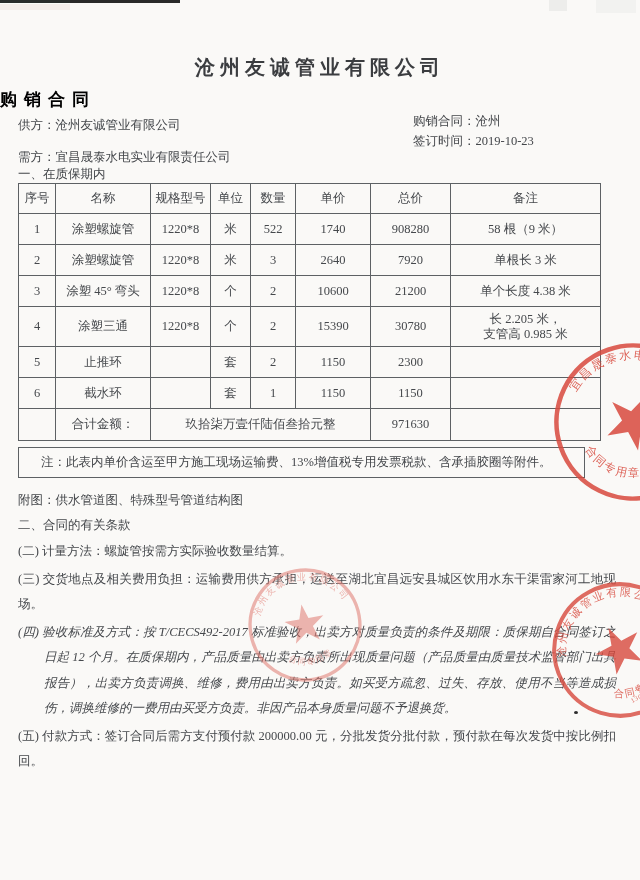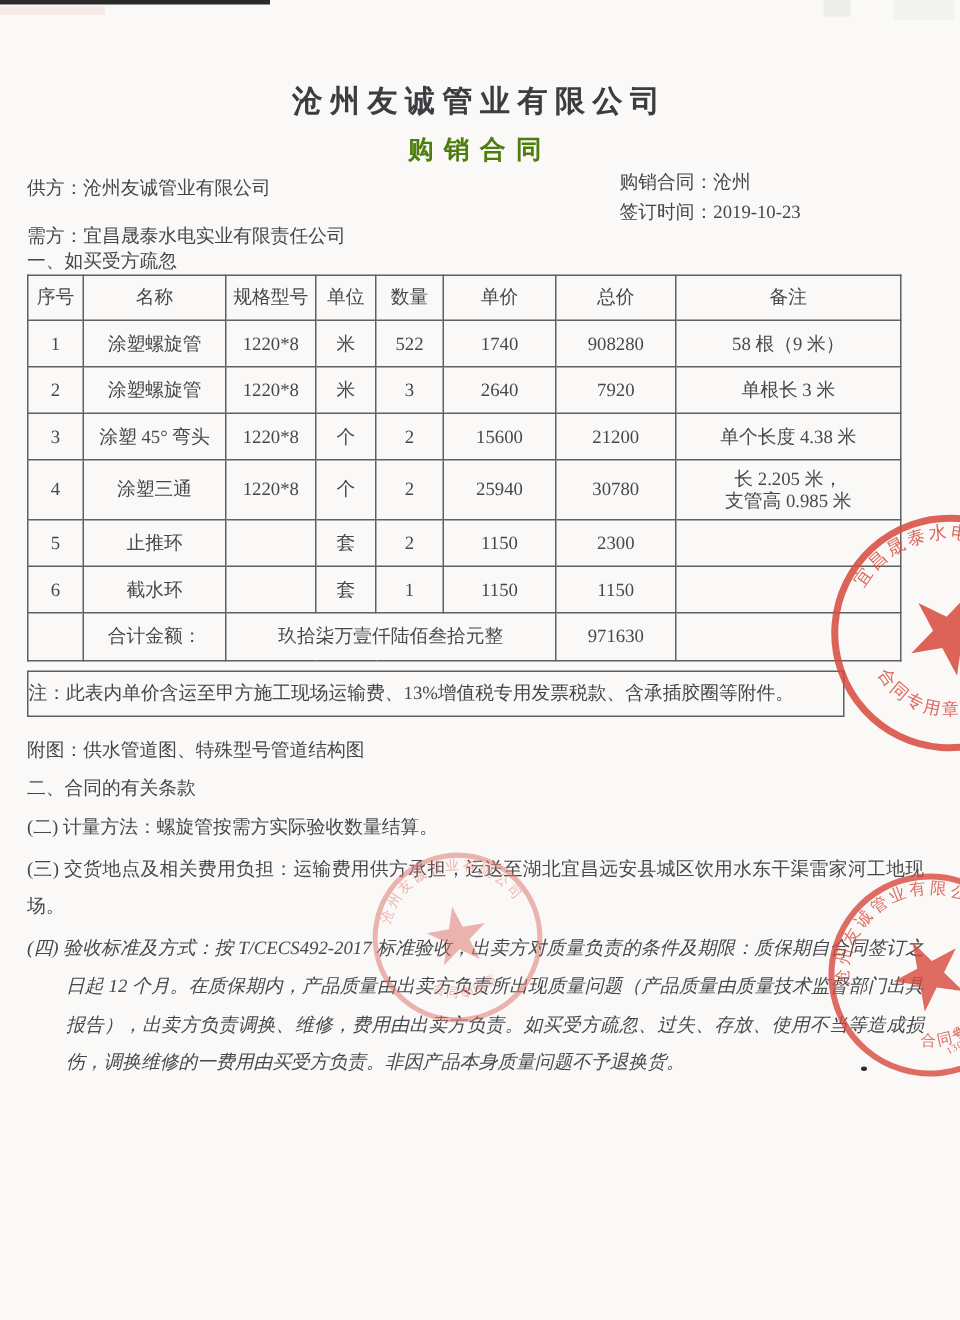--- a/index.html
+++ b/index.html
@@ -7,42 +7,42 @@
         font-family:"Liberation Serif","DejaVu Serif",serif;color:#43464a;}
   
   .top-line{position:absolute;left:0;top:0;width:180px;height:3px;background:#2a2a2a;}
   .pink-strip{position:absolute;left:0;top:4px;width:70px;height:6px;background:#f4ebe9;}
   .mark1{position:absolute;left:549px;top:0;width:18px;height:11px;background:#ededeb;}
   .mark2{position:absolute;left:596px;top:0;width:40px;height:13px;background:#f2f2f0;}
   .ink-dot{position:absolute;left:574px;top:711px;width:4px;height:3px;background:#2c2c2c;border-radius:50%;}
 
   .company-title{position:absolute;left:0;top:54px;width:640px;margin:0;text-align:center;
       font-size:20px;font-weight:700;letter-spacing:5px;color:#3b3d40;}
-  .contract-title{position:absolute;left:0;top:88px;width:640px;margin:0;text-align:center;
-      font-size:17px;font-weight:700;letter-spacing:7px;color:#4d7c0f;}
+  .contract-title{position:absolute;left:0;top:88px;width:640px;margin:0;
+      font-size:17px;font-weight:700;letter-spacing:7px;color:#000000;}
 
   .line{position:absolute;font-size:12.5px;white-space:nowrap;}
   .supplier-line{left:18px;top:117px;}
   .buyer-line{left:18px;top:149px;}
   .section1-title{left:18px;top:166px;}
   .meta{position:absolute;left:413px;top:111px;font-size:12.5px;line-height:20px;}
   .meta div{white-space:nowrap;}
 
   table.items{position:absolute;left:18px;top:183px;border-collapse:collapse;table-layout:fixed;
       font-size:12.5px;color:#45484c;}
   table.items th,table.items td{border:1px solid #5d6164;text-align:center;vertical-align:middle;
       padding:0 2px;font-weight:normal;overflow:hidden;}
   table.items thead tr{height:30px;}
   table.items tbody tr{height:31px;}
   table.items tbody tr.tall{height:40px;}
   table.items tfoot tr{height:32px;}
   table.items td.remark{white-space:pre-line;line-height:15px;text-align:center;}
 
   .note-box{position:absolute;left:18px;top:447px;width:543px;height:29px;border:1px solid #5d6164;
-      font-size:12.5px;line-height:29px;padding-left:0;white-space:nowrap;overflow:hidden;}
+      font-size:12.5px;line-height:29px;padding-left:22px;white-space:nowrap;overflow:hidden;}
   .attachment-line{left:18px;top:492px;}
   .section2-title{left:18px;top:517px;}
 
   .clauses{position:absolute;left:18px;top:539px;width:598px;}
   .clause{margin:0 0 2px 0;font-size:12.5px;line-height:25.5px;color:#45484c;text-align:justify;}
   .clause.hang{padding-left:26px;text-indent:-26px;font-style:italic;}
 
   
   .seal{position:absolute;pointer-events:none;}
   .seal svg{display:block;}
@@ -65,21 +65,21 @@
   <h2 class="contract-title">购销合同</h2>
 
   <div class="line supplier-line"><span>供方：</span><span>沧州友诚管业有限公司</span></div>
   <div class="line buyer-line"><span>需方：</span><span>宜昌晟泰水电实业有限责任公司</span></div>
 
   <div class="meta">
     <div><span>购销合同：</span><span>沧州</span></div>
     <div><span>签订时间：</span><span>2019-10-23</span></div>
   </div>
 
-  <div class="line section1-title">一、如买受方疏忽</div>
+  <div class="line section1-title">一、在质保期内</div>
 
   <table class="items">
     <colgroup>
       <col style="width:37px">
         <col style="width:95px">
         <col style="width:60px">
         <col style="width:40px">
       <col style="width:45px">
         <col style="width:75px">
         <col style="width:80px">
@@ -117,31 +117,31 @@
           <td>2640</td>
           <td>7920</td>
           <td class="remark">单根长 3 米</td>
         </tr>
         <tr>
           <td>3</td>
           <td>涂塑 45° 弯头</td>
           <td>1220*8</td>
           <td>个</td>
           <td>2</td>
-          <td>15600</td>
+          <td>10600</td>
           <td>21200</td>
           <td class="remark">单个长度 4.38 米</td>
         </tr>
         <tr class="tall">
           <td>4</td>
           <td>涂塑三通</td>
           <td>1220*8</td>
           <td>个</td>
           <td>2</td>
-          <td>25940</td>
+          <td>15390</td>
           <td>30780</td>
           <td class="remark">长 2.205 米，
 支管高 0.985 米</td>
         </tr>
         <tr>
           <td>5</td>
           <td>止推环</td>
           <td></td>
           <td>套</td>
           <td>2</td>
@@ -173,20 +173,21 @@
 
   <div class="note-box">注：此表内单价含运至甲方施工现场运输费、13%增值税专用发票税款、含承插胶圈等附件。</div>
 
   <div class="line attachment-line">附图：供水管道图、特殊型号管道结构图</div>
   <div class="line section2-title">二、合同的有关条款</div>
 
   <div class="clauses" id="clauses">
       <p class="clause">(二) 计量方法：螺旋管按需方实际验收数量结算。</p>
       <p class="clause">(三) 交货地点及相关费用负担：运输费用供方承担，运送至湖北宜昌远安县城区饮用水东干渠雷家河工地现场。</p>
       <p class="clause hang">(四) 验收标准及方式：按 T/CECS492-2017 标准验收，出卖方对质量负责的条件及期限：质保期自合同签订之日起 12 个月。在质保期内，产品质量由出卖方负责所出现质量问题（产品质量由质量技术监督部门出具报告），出卖方负责调换、维修，费用由出卖方负责。如买受方疏忽、过失、存放、使用不当等造成损伤，调换维修的一费用由买受方负责。非因产品本身质量问题不予退换货。</p>
+      <p class="clause">(五) 付款方式：签订合同后需方支付预付款 200000.00 元，分批发货分批付款，预付款在每次发货中按比例扣回。</p>
     </div>
 
   <div class="seal seal-buyer">
     <svg width="170" height="170" viewBox="0 0 200 200">
       <defs>
         <path id="b-top" d="M 27,123 A 76,76 0 1 1 173,123" fill="none"></path>
         <path id="b-bot" d="M 52,142 A 62,62 0 0 0 148,142" fill="none"></path>
       </defs>
       <circle cx="100" cy="100" r="90" fill="none" stroke="currentColor" stroke-width="5.5"></circle>
       <path d="M100,66 L107.6,89.5 L132.3,89.5 L112.4,104 L120,127.5 L100,113 L80,127.5 L87.6,104 L67.7,89.5 L92.4,89.5 Z" fill="currentColor"></path>

